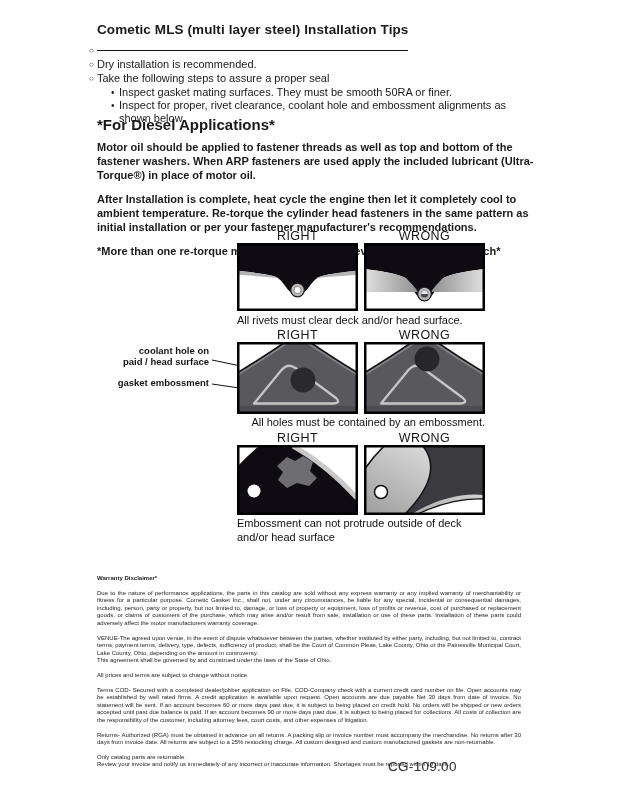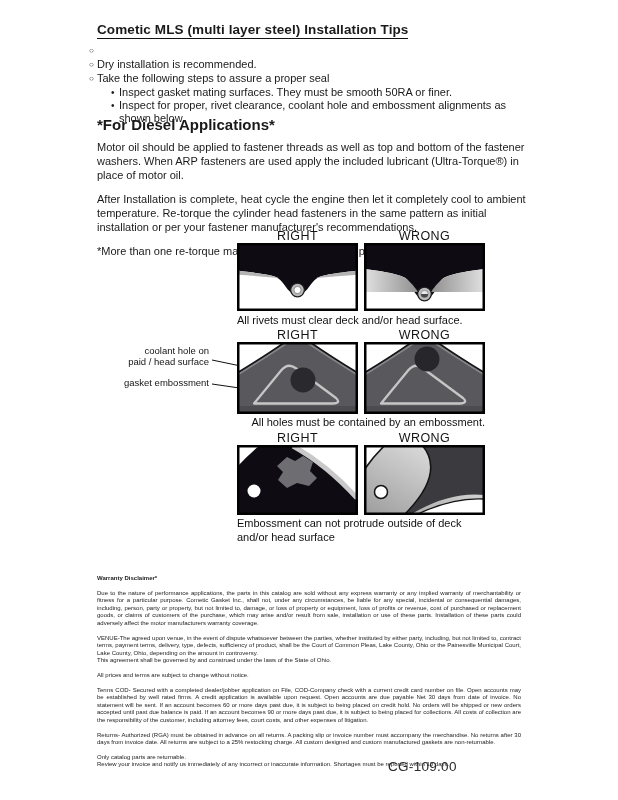--- a/index.html
+++ b/index.html
@@ -4,38 +4,38 @@
 <style>
   html,body{margin:0;padding:0;background:#ffffff;}
   .page{
     position:relative;width:618px;height:800px;background:#ffffff;
     font-family:"Liberation Sans", sans-serif;color:#1a1a1a;overflow:hidden;
   }
   .abs{position:absolute;}
   
   .doc-title{
     left:97px;top:22px;font-size:13.5px;font-weight:bold;
-    border-bottom:1.6px solid #111;padding-bottom:1px;letter-spacing:0.1px;
+    border-bottom:1.6px solid #111;padding-bottom:13px;letter-spacing:0.1px;
   }
   
   .bullets{left:89px;top:45px;width:450px;font-size:11px;line-height:13px;}
   .b-row{display:flex;align-items:baseline;}
   .b-marker{width:8px;font-size:8px;flex:0 0 8px;position:relative;top:-1px;}
   .b-sub{margin-left:22px;}
   .b-sub .b-marker{font-size:10px;top:0;}
   
   .diesel{left:97px;top:116px;width:438px;}
   .diesel-heading{font-size:15px;font-weight:bold;margin:0 0 7px 0;}
-  .diesel p{font-size:11px;line-height:14px;margin:0 0 10px 0;}
+  .diesel p{font-size:11px;line-height:14px;margin:0 0 10px 0;font-weight:bold;}
   
   .fig-label{width:121px;text-align:center;font-size:12.5px;letter-spacing:0.4px;color:#141414;}
   .fig-box{width:121px;}
   .fig-box svg{display:block;width:121px;}
   .fig-caption{font-size:11px;line-height:13.5px;color:#111;}
-  .annot{font-size:9.5px;line-height:11px;text-align:right;color:#141414;}
+  .annot{font-size:9.5px;line-height:11px;text-align:right;color:#141414;font-weight:bold;}
   
   .warranty{left:97px;top:575px;width:424px;font-size:6px;line-height:7.6px;color:#1c1c1c;text-align:justify;}
   .warranty .w-head{font-weight:bold;margin:0 0 7px 0;}
   .warranty p{margin:0 0 7px 0;}
   .warranty p.tight{margin:0;}
   
   .footer-code{left:388px;top:759px;font-size:13.5px;color:#2b2b2b;letter-spacing:0.3px;}
 </style>
 </head>
 <body>

